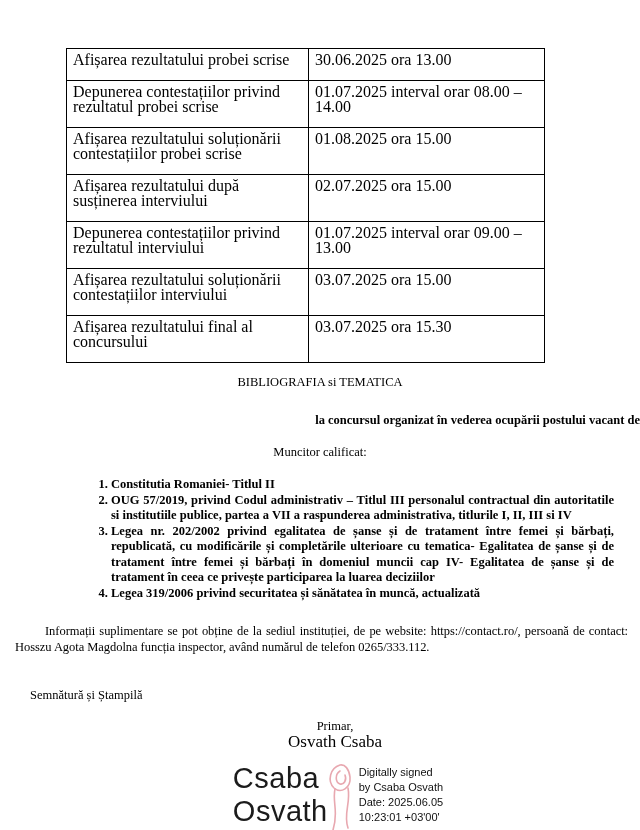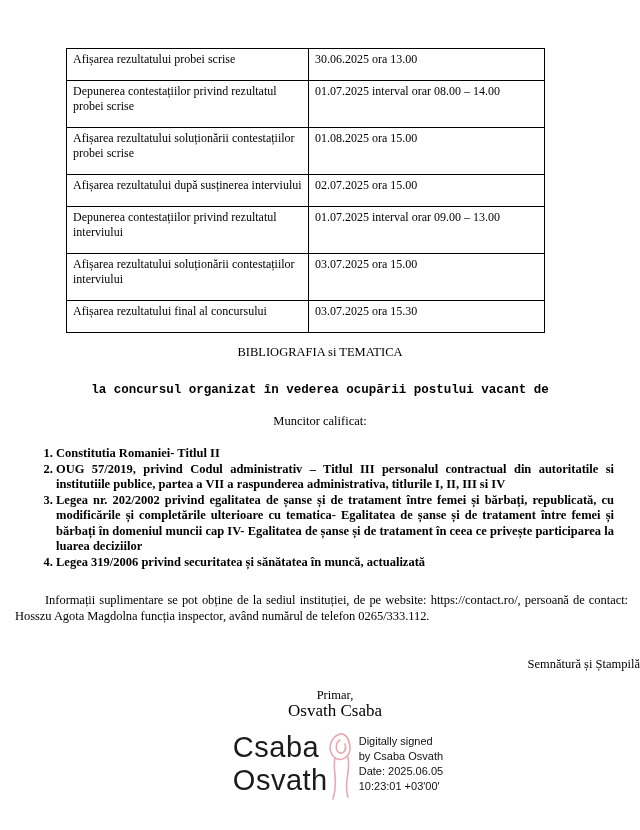--- a/index.html
+++ b/index.html
@@ -14,48 +14,47 @@
   
   table.schedule{
     border-collapse:collapse;
     table-layout:fixed;
     margin:48px 0 0 66px;
     width:458px;
   }
   table.schedule td{
     border:1px solid #000;
     vertical-align:top;
-    font-size:12px;
+    font-size:16px;
     line-height:15px;
     padding:3px 3px 13px 6px;
   }
   td.col-activity{width:232px;}
   td.col-date{width:226px;}
   
   .title{
     text-align:center;
     font-size:12.5px;
     margin-top:12px;
   }
   .subtitle{
-    text-align:center;
+    text-align:right;
     font-size:12.5px;
     font-weight:bold;
     margin-top:23px;
-    font-family:Liberation Mono, monospace;
   }
   .position{
     text-align:center;
     font-size:12.5px;
     margin-top:17px;
   }
   
   ol.biblio{
     margin:17px 26px 0 0;
-    padding-left:56px;
+    padding-left:111px;
   }
   ol.biblio li{
     font-size:12.5px;
     font-weight:bold;
     line-height:15.5px;
     text-align:justify;
   }
   ol.biblio li::marker{font-weight:bold;}
   
   .contact{
@@ -63,21 +62,21 @@
     font-size:12.5px;
     line-height:16px;
     text-align:justify;
     text-indent:30px;
     letter-spacing:-0.05px;
   }
   .contact .url{white-space:nowrap;}
   
   .sig-wrap{padding-left:30px;}
   .sig-heading{
-    text-align:right;
+    text-align:left;
     margin-top:33px;
     font-size:12.5px;
   }
   .sig-role{
     text-align:center;
     margin-top:15px;
     font-size:12.5px;
     line-height:16px;
   }
   .sig-name{

